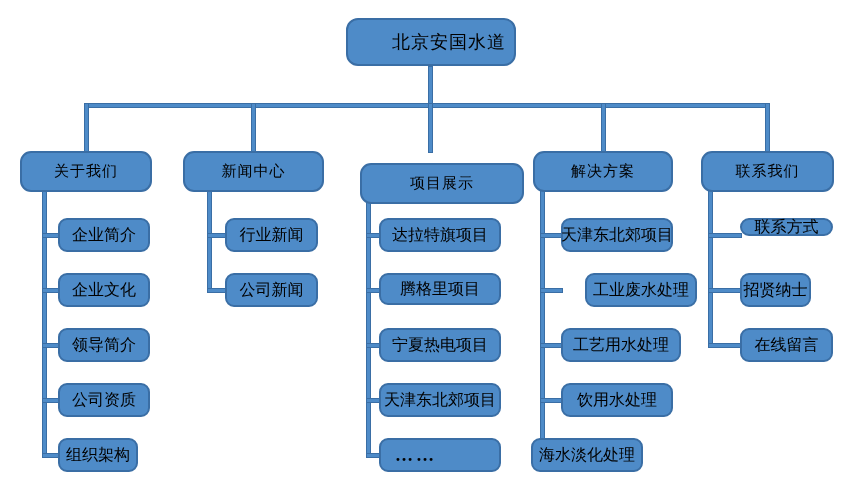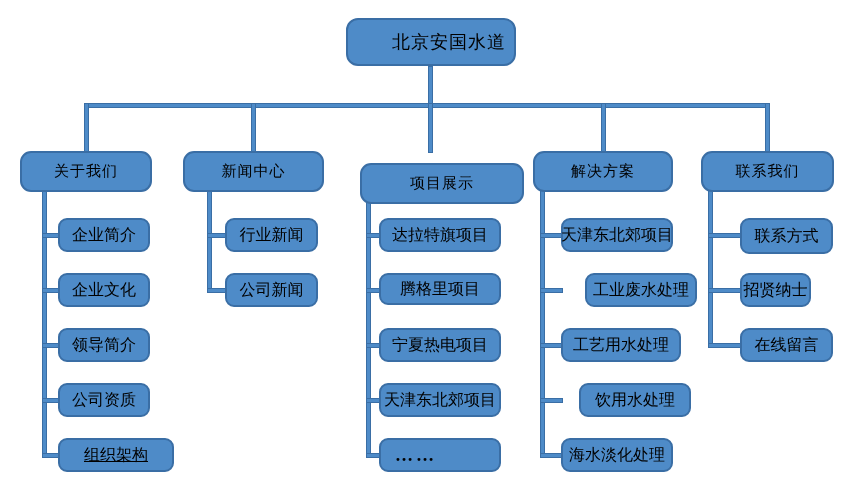--- a/index.html
+++ b/index.html
@@ -96,34 +96,34 @@
       <div class="hline" style="left: 708px; top: 233px; width: 34px;"></div>
       <div class="hline" style="left: 708px; top: 288px; width: 34px;"></div>
       <div class="hline" style="left: 708px; top: 343px; width: 34px;"></div>
     </div>
   <div id="branch-layer">
       <div class="node lvl1" style="left: 20px; top: 151px; width: 132px; height: 41px;">关于我们</div>
       <div class="node lvl2" style="left: 58px; top: 218px; width: 92px; height: 34px;">企业简介</div>
       <div class="node lvl2" style="left: 58px; top: 273px; width: 92px; height: 34px;">企业文化</div>
       <div class="node lvl2" style="left: 58px; top: 328px; width: 92px; height: 34px;">领导简介</div>
       <div class="node lvl2" style="left: 58px; top: 383px; width: 92px; height: 34px;">公司资质</div>
-      <div class="node lvl2" style="left: 58px; top: 438px; width: 116px; height: 34px; text-decoration: underline;">组织架构</div>
+      <div class="node lvl2" style="left: 58px; top: 438px; width: 80px; height: 34px;">组织架构</div>
       <div class="node lvl1" style="left: 183px; top: 151px; width: 141px; height: 41px;">新闻中心</div>
       <div class="node lvl2" style="left: 225px; top: 218px; width: 93px; height: 34px;">行业新闻</div>
       <div class="node lvl2" style="left: 225px; top: 273px; width: 93px; height: 34px;">公司新闻</div>
       <div class="node lvl1" style="left: 360px; top: 151px; width: 164px; height: 41px; margin-top: 12px;">项目展示</div>
       <div class="node lvl2" style="left: 379px; top: 218px; width: 122px; height: 34px;">达拉特旗项目</div>
       <div class="node lvl2" style="left: 379px; top: 273px; width: 122px; height: 32px;">腾格里项目</div>
       <div class="node lvl2" style="left: 379px; top: 328px; width: 122px; height: 34px;">宁夏热电项目</div>
       <div class="node lvl2" style="left: 379px; top: 383px; width: 122px; height: 34px;">天津东北郊项目</div>
       <div class="node lvl2 dots" style="left: 379px; top: 438px; width: 122px; height: 34px;">……</div>
       <div class="node lvl1" style="left: 533px; top: 151px; width: 140px; height: 41px;">解决方案</div>
       <div class="node lvl2" style="left: 561px; top: 218px; width: 112px; height: 34px;">天津东北郊项目</div>
       <div class="node lvl2" style="left: 561px; top: 273px; width: 112px; height: 34px; margin-left: 24px;">工业废水处理</div>
       <div class="node lvl2" style="left: 561px; top: 328px; width: 120px; height: 34px;">工艺用水处理</div>
-      <div class="node lvl2" style="left: 561px; top: 383px; width: 112px; height: 34px; margin-left: 18px;">饮用水处理</div>
-      <div class="node lvl2" style="left: 561px; top: 438px; width: 112px; height: 34px; font-family: Liberation Serif, serif;">海水淡化处理</div>
+      <div class="node lvl2" style="left: 561px; top: 383px; width: 112px; height: 34px;">饮用水处理</div>
+      <div class="node lvl2" style="left: 531px; top: 438px; width: 112px; height: 34px; font-family: Liberation Serif, serif;">海水淡化处理</div>
       <div class="node lvl1" style="left: 701px; top: 151px; width: 133px; height: 41px;">联系我们</div>
-      <div class="node lvl2" style="left: 740px; top: 218px; width: 93px; height: 36px;">联系方式</div>
+      <div class="node lvl2" style="left: 740px; top: 218px; width: 93px; height: 18px;">联系方式</div>
       <div class="node lvl2" style="left: 740px; top: 273px; width: 71px; height: 34px;">招贤纳士</div>
       <div class="node lvl2" style="left: 740px; top: 328px; width: 93px; height: 34px;">在线留言</div>
     </div>
 </div>
 
 </body></html>

